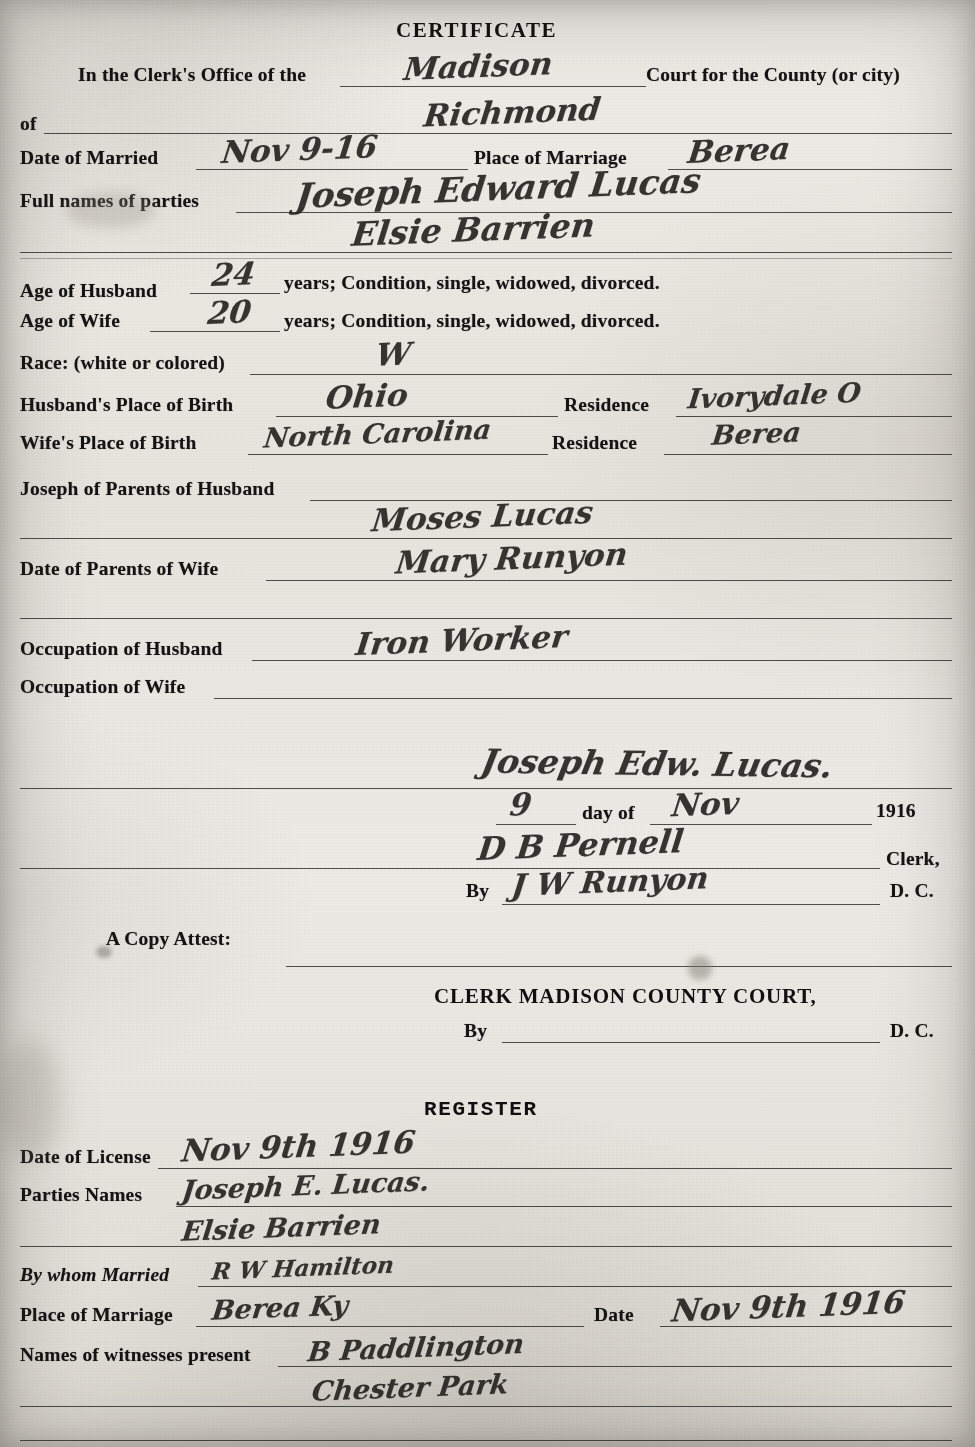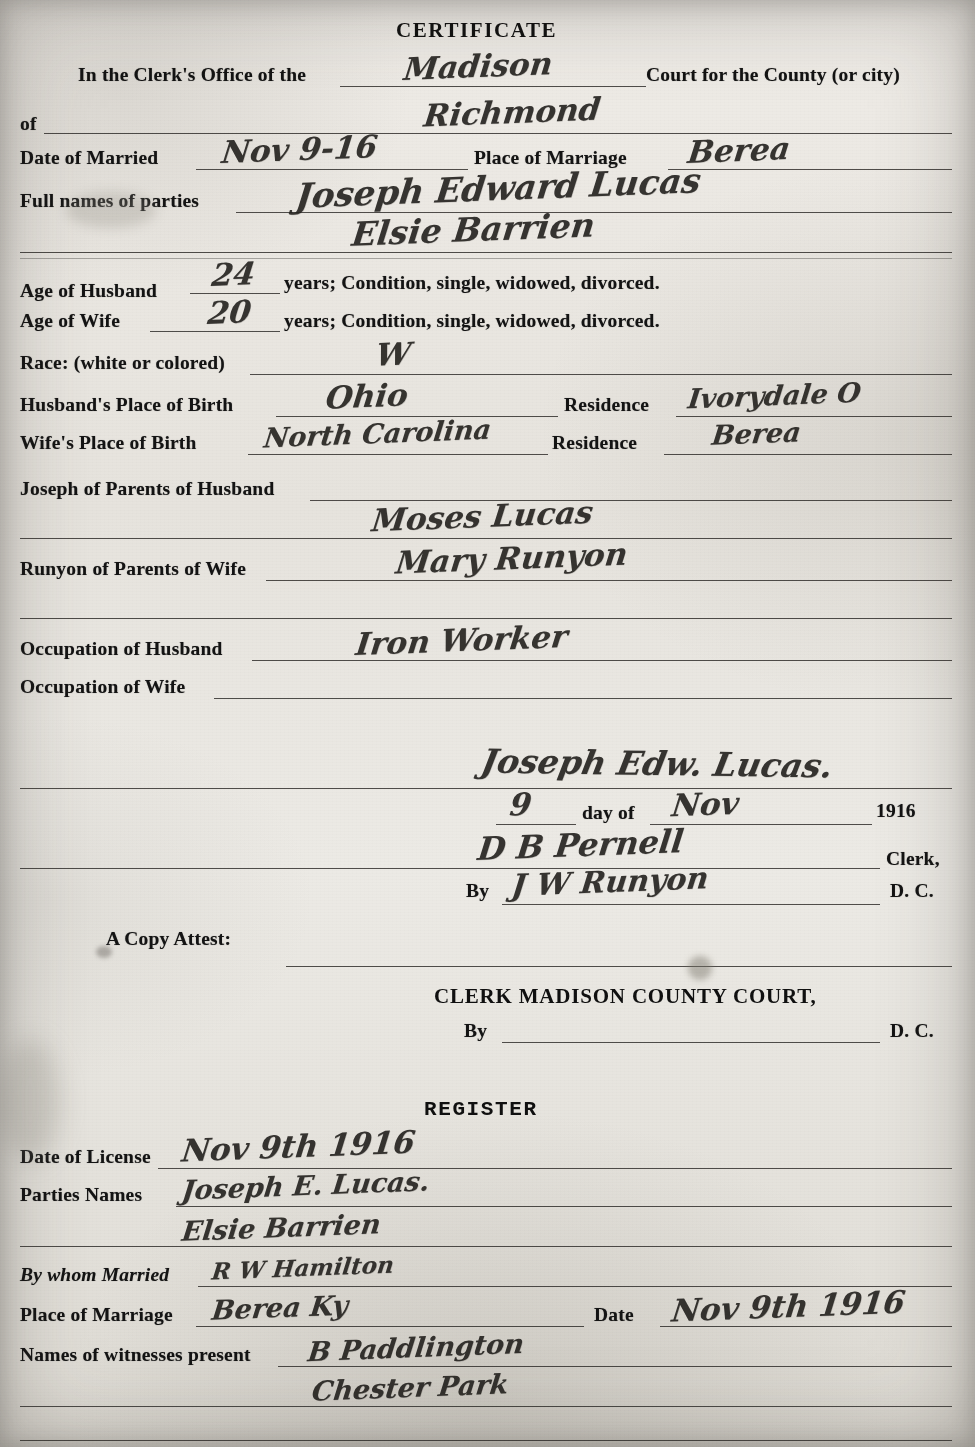--- a/index.html
+++ b/index.html
@@ -148,21 +148,21 @@
   <div class="hw md sk-1" style="left:264px; top:418px;">North Carolina</div>
   <div class="lbl" style="left:552px; top:432px;">Residence</div>
   <div class="rule" style="left:664px; top:454px; width:288px;"></div>
   <div class="hw md sk-1" style="left:712px; top:418px;">Berea</div>
 
   <div class="lbl" style="left:20px; top:478px;">Joseph of Parents of Husband</div>
   <div class="rule" style="left:310px; top:500px; width:642px;"></div>
   <div class="rule" style="left:20px; top:538px; width:932px;"></div>
   <div class="hw lg sk-1" style="left:372px; top:498px;">Moses Lucas</div>
 
-  <div class="lbl" style="left:20px; top:558px;">Runyon of Parents of Wife</div>
+  <div class="lbl" style="left:20px; top:558px;">Date of Parents of Wife</div>
   <div class="rule" style="left:266px; top:580px; width:686px;"></div>
   <div class="hw lg sk-1" style="left:396px; top:540px;">Mary Runyon</div>
   <div class="rule" style="left:20px; top:618px; width:932px;"></div>
 
   <div class="lbl" style="left:20px; top:638px;">Occupation of Husband</div>
   <div class="rule" style="left:252px; top:660px; width:700px;"></div>
   <div class="hw lg sk-1" style="left:356px; top:622px;">Iron Worker</div>
 
   <div class="lbl" style="left:20px; top:676px;">Occupation of Wife</div>
   <div class="rule" style="left:214px; top:698px; width:738px;"></div>

